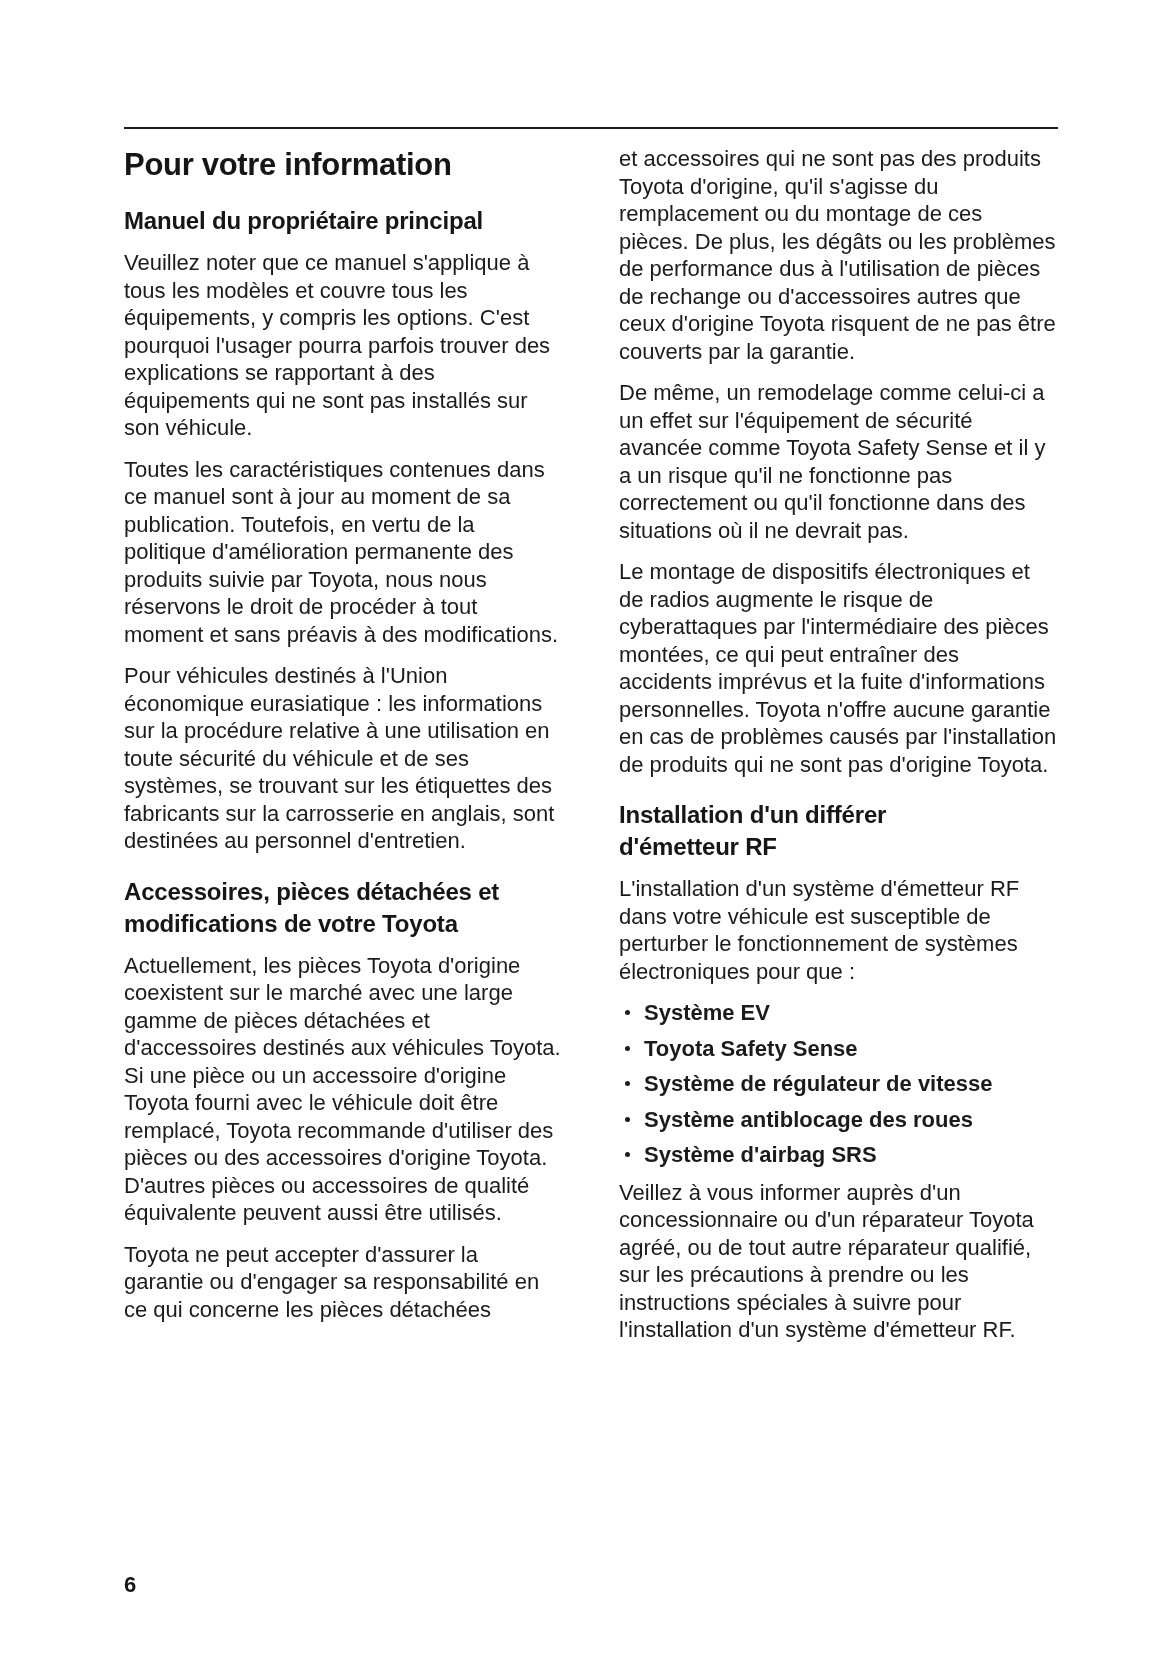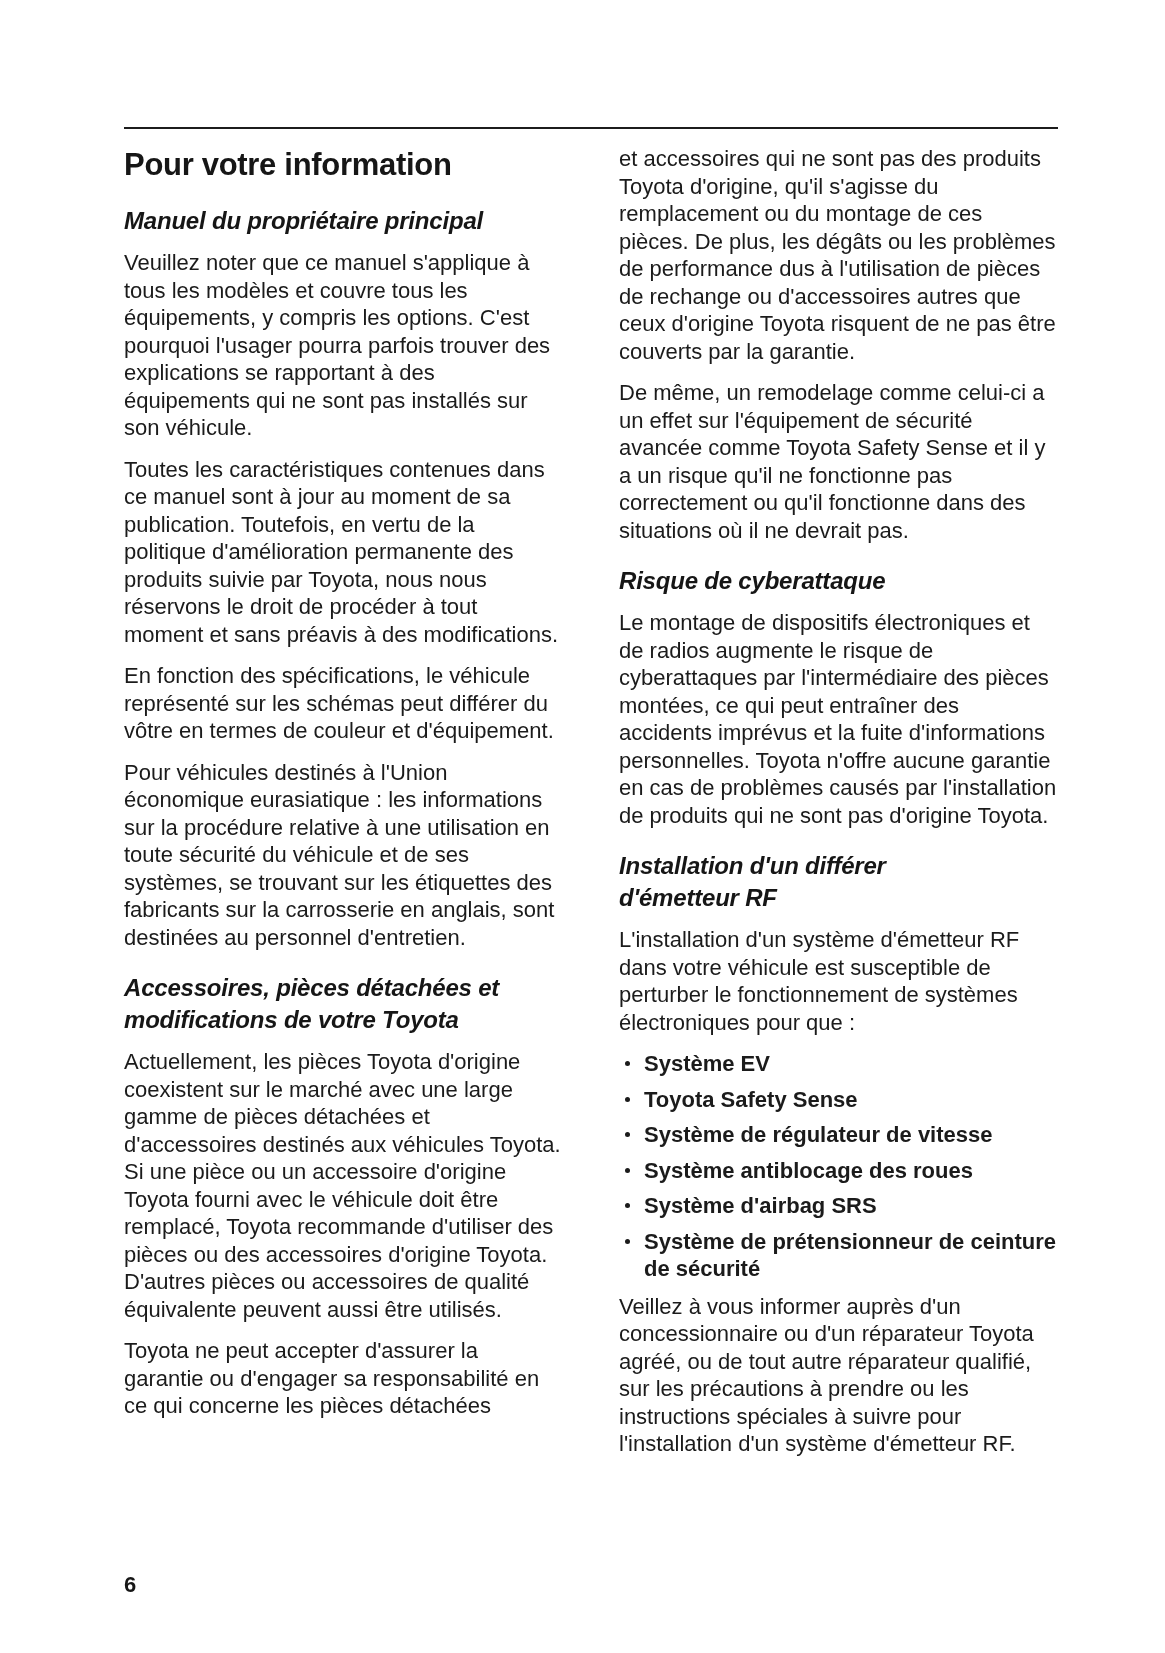--- a/index.html
+++ b/index.html
@@ -49,21 +49,20 @@
     margin: 1px 0 10px 0;
     color: #161616;
   }
   h2.section-heading {
     font-size: 24px;
     line-height: 32px;
     font-weight: 700;
     letter-spacing: -0.2px;
     margin: 21px 0 12px 0;
     color: #161616;
-    font-style: italic;
   }
   h2.narrow { max-width: 345px; }
   p.body-text {
     font-size: 22px;
     line-height: 27.5px;
     margin: 0 0 14px 0;
   }
   ul.bullet-list {
     list-style: none;
     margin: 3px 0 10px 0;
@@ -107,51 +106,48 @@
 
       <div class="col">
         <h1 class="doc-title">Pour votre information</h1>
 
         <h2 class="section-heading">Manuel du propriétaire principal</h2>
 
         <p class="body-text">Veuillez noter que ce manuel s'applique à tous les modèles et couvre tous les équipements, y compris les options. C'est pourquoi l'usager pourra parfois trouver des explications se rapportant à des équipements qui ne sont pas installés sur son véhicule.</p>
 
         <p class="body-text">Toutes les caractéristiques contenues dans ce manuel sont à jour au moment de sa publication. Toutefois, en vertu de la politique d'amélioration permanente des produits suivie par Toyota, nous nous réservons le droit de procéder à tout moment et sans préavis à des modifications.</p>
 
-        <p class="body-text">En fonction des spécifications, le véhicule représenté sur les schémas peut différer du vôtre en termes de couleur et d'équipement.</p>
 
         <p class="body-text">Pour véhicules destinés à l'Union économique eurasiatique : les informations sur la procédure relative à une utilisation en toute sécurité du véhicule et de ses systèmes, se trouvant sur les étiquettes des fabricants sur la carrosserie en anglais, sont destinées au personnel d'entretien.</p>
 
         <h2 class="section-heading">Accessoires, pièces détachées et modifications de votre Toyota</h2>
 
         <p class="body-text">Actuellement, les pièces Toyota d'origine coexistent sur le marché avec une large gamme de pièces détachées et d'accessoires destinés aux véhicules Toyota. Si une pièce ou un accessoire d'origine Toyota fourni avec le véhicule doit être remplacé, Toyota recommande d'utiliser des pièces ou des accessoires d'origine Toyota. D'autres pièces ou accessoires de qualité équivalente peuvent aussi être utilisés.</p>
 
         <p class="body-text">Toyota ne peut accepter d'assurer la garantie ou d'engager sa responsabilité en ce qui concerne les pièces détachées</p>
       </div>
 
       <div class="col">
         <p class="body-text">et accessoires qui ne sont pas des produits Toyota d'origine, qu'il s'agisse du remplacement ou du montage de ces pièces. De plus, les dégâts ou les problèmes de performance dus à l'utilisation de pièces de rechange ou d'accessoires autres que ceux d'origine Toyota risquent de ne pas être couverts par la garantie.</p>
 
         <p class="body-text">De même, un remodelage comme celui-ci a un effet sur l'équipement de sécurité avancée comme Toyota Safety Sense et il y a un risque qu'il ne fonctionne pas correctement ou qu'il fonctionne dans des situations où il ne devrait pas.</p>
 
-        <h2 class="section-heading">Risque de cyberattaque</h2>
 
         <p class="body-text">Le montage de dispositifs électroniques et de radios augmente le risque de cyberattaques par l'intermédiaire des pièces montées, ce qui peut entraîner des accidents imprévus et la fuite d'informations personnelles. Toyota n'offre aucune garantie en cas de problèmes causés par l'installation de produits qui ne sont pas d'origine Toyota.</p>
 
         <h2 class="section-heading narrow">Installation d'un différer d'émetteur RF</h2>
 
         <p class="body-text">L'installation d'un système d'émetteur RF dans votre véhicule est susceptible de perturber le fonctionnement de systèmes électroniques pour que :</p>
 
         <ul class="bullet-list">
           <li>Système EV</li>
           <li>Toyota Safety Sense</li>
           <li>Système de régulateur de vitesse</li>
           <li>Système antiblocage des roues</li>
           <li>Système d'airbag SRS</li>
-          <li>Système de prétensionneur de ceinture de sécurité</li>
         </ul>
 
         <p class="body-text">Veillez à vous informer auprès d'un concessionnaire ou d'un réparateur Toyota agréé, ou de tout autre réparateur qualifié, sur les précautions à prendre ou les instructions spéciales à suivre pour l'installation d'un système d'émetteur RF.</p>
       </div>
 
     </div>
   </div>
 
   <div class="page-number">6</div>
 </div>

